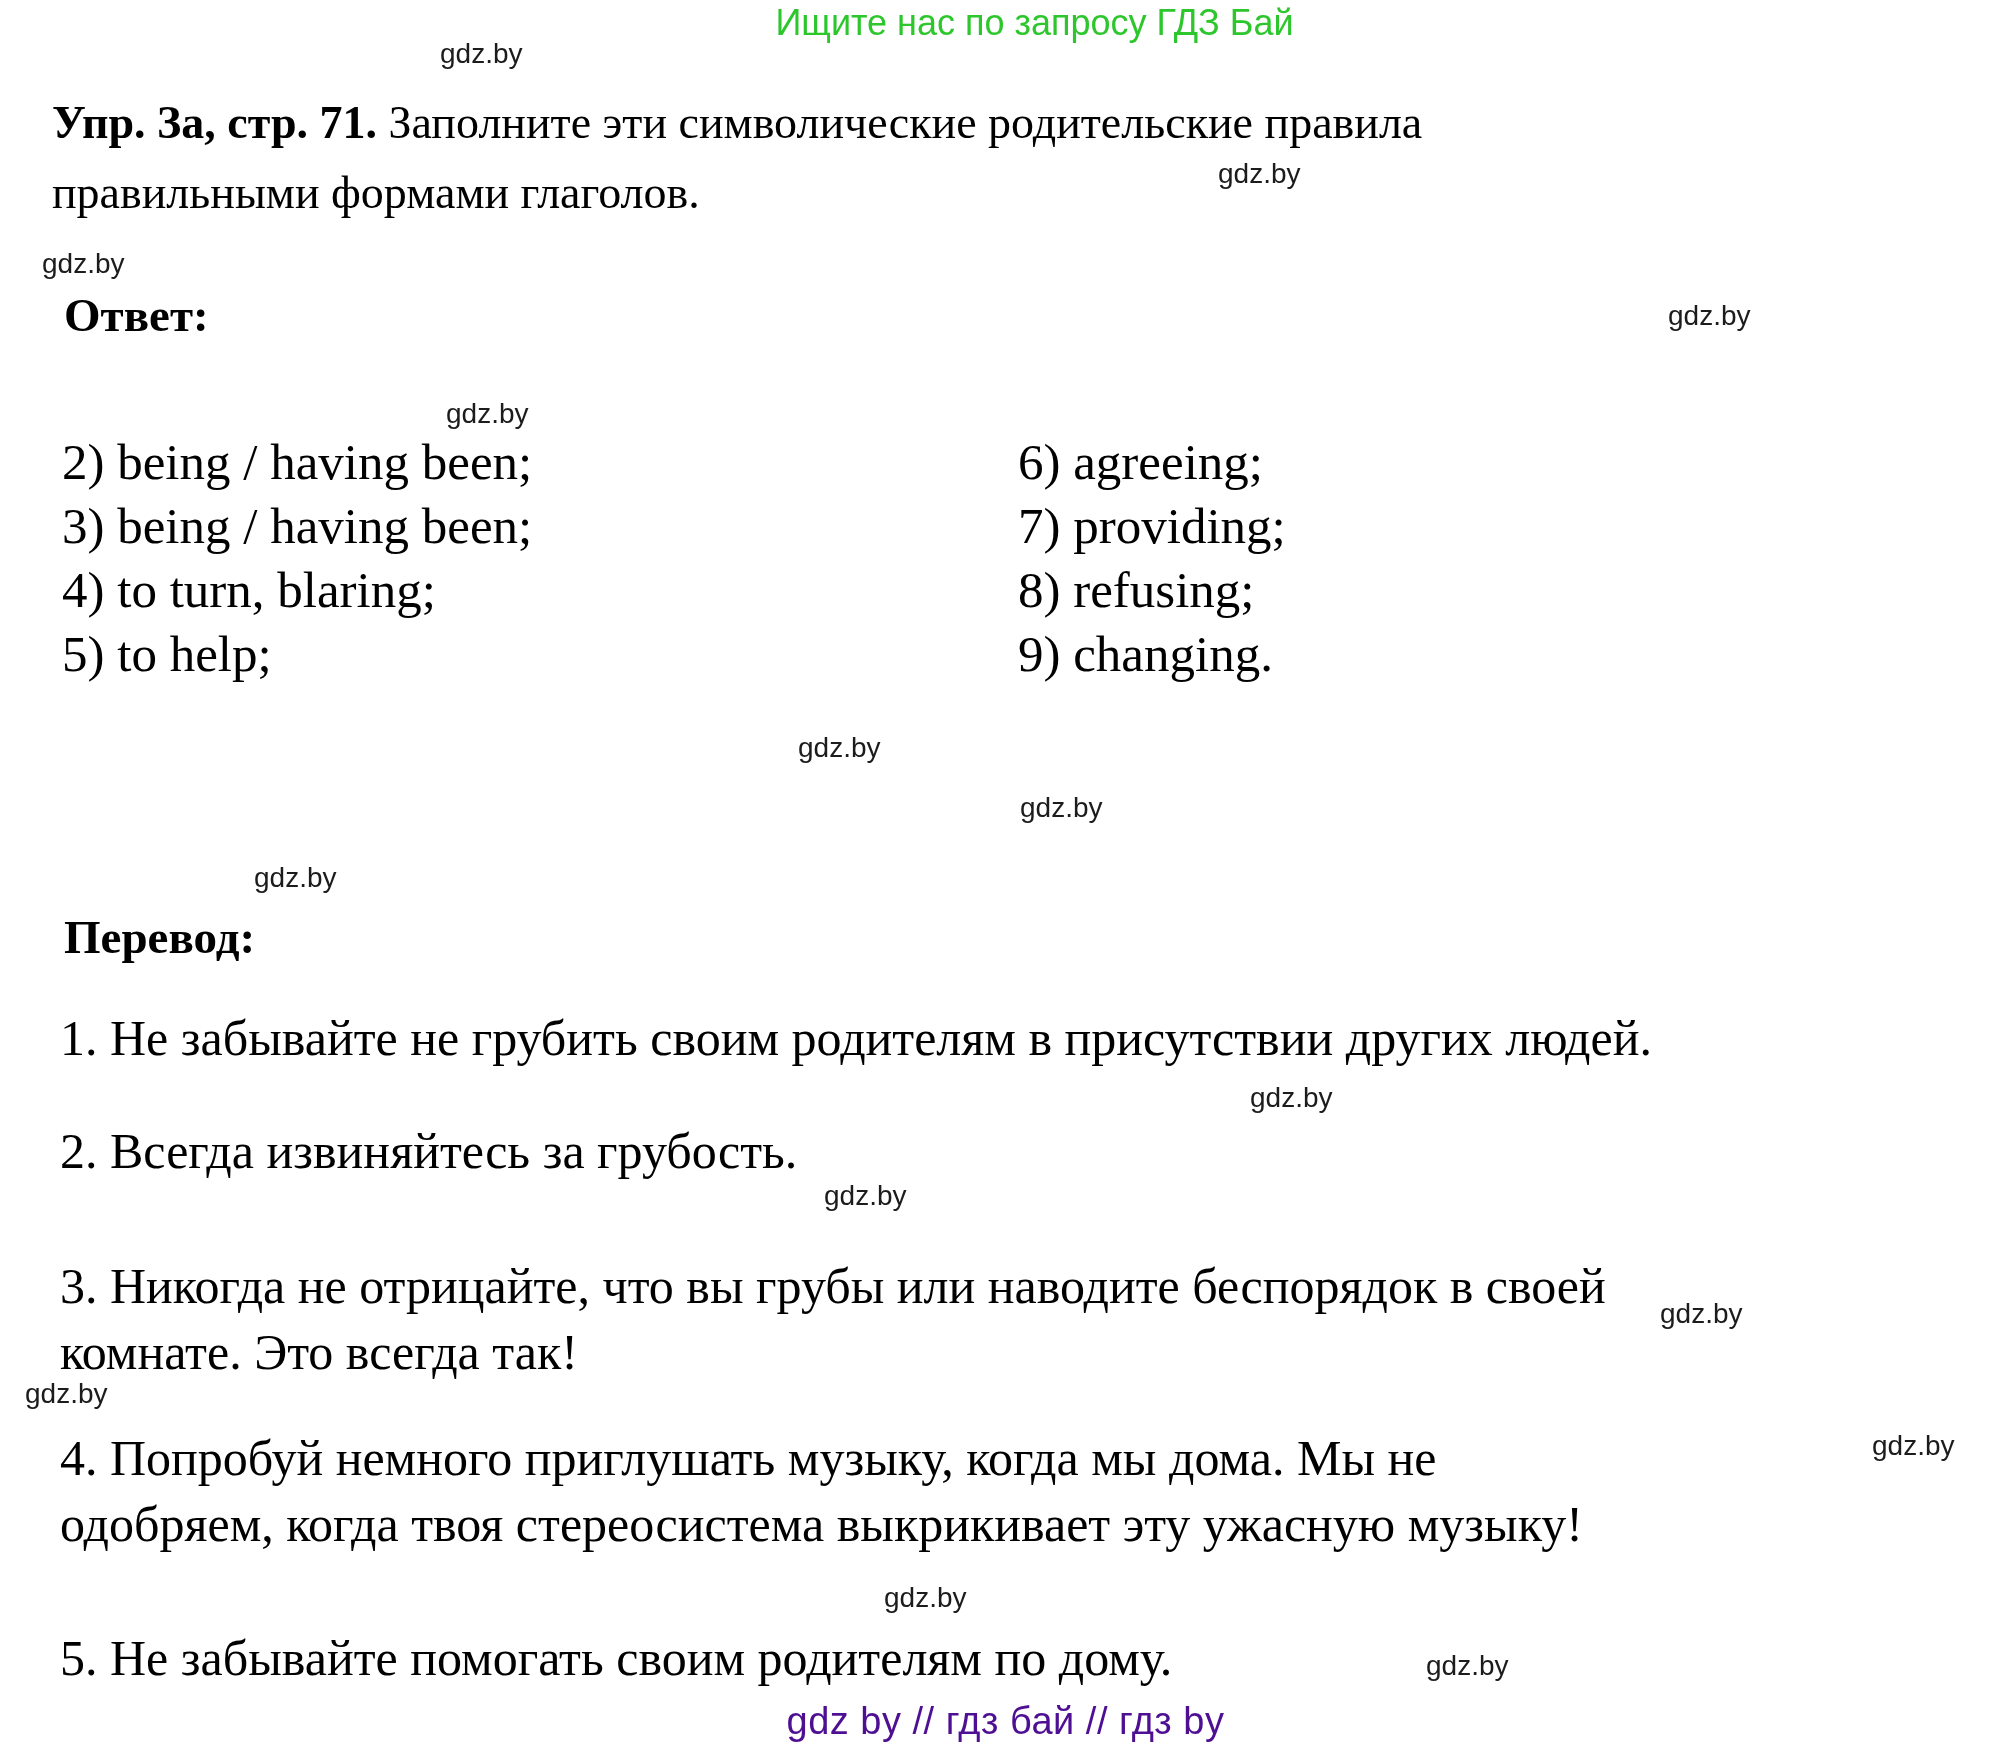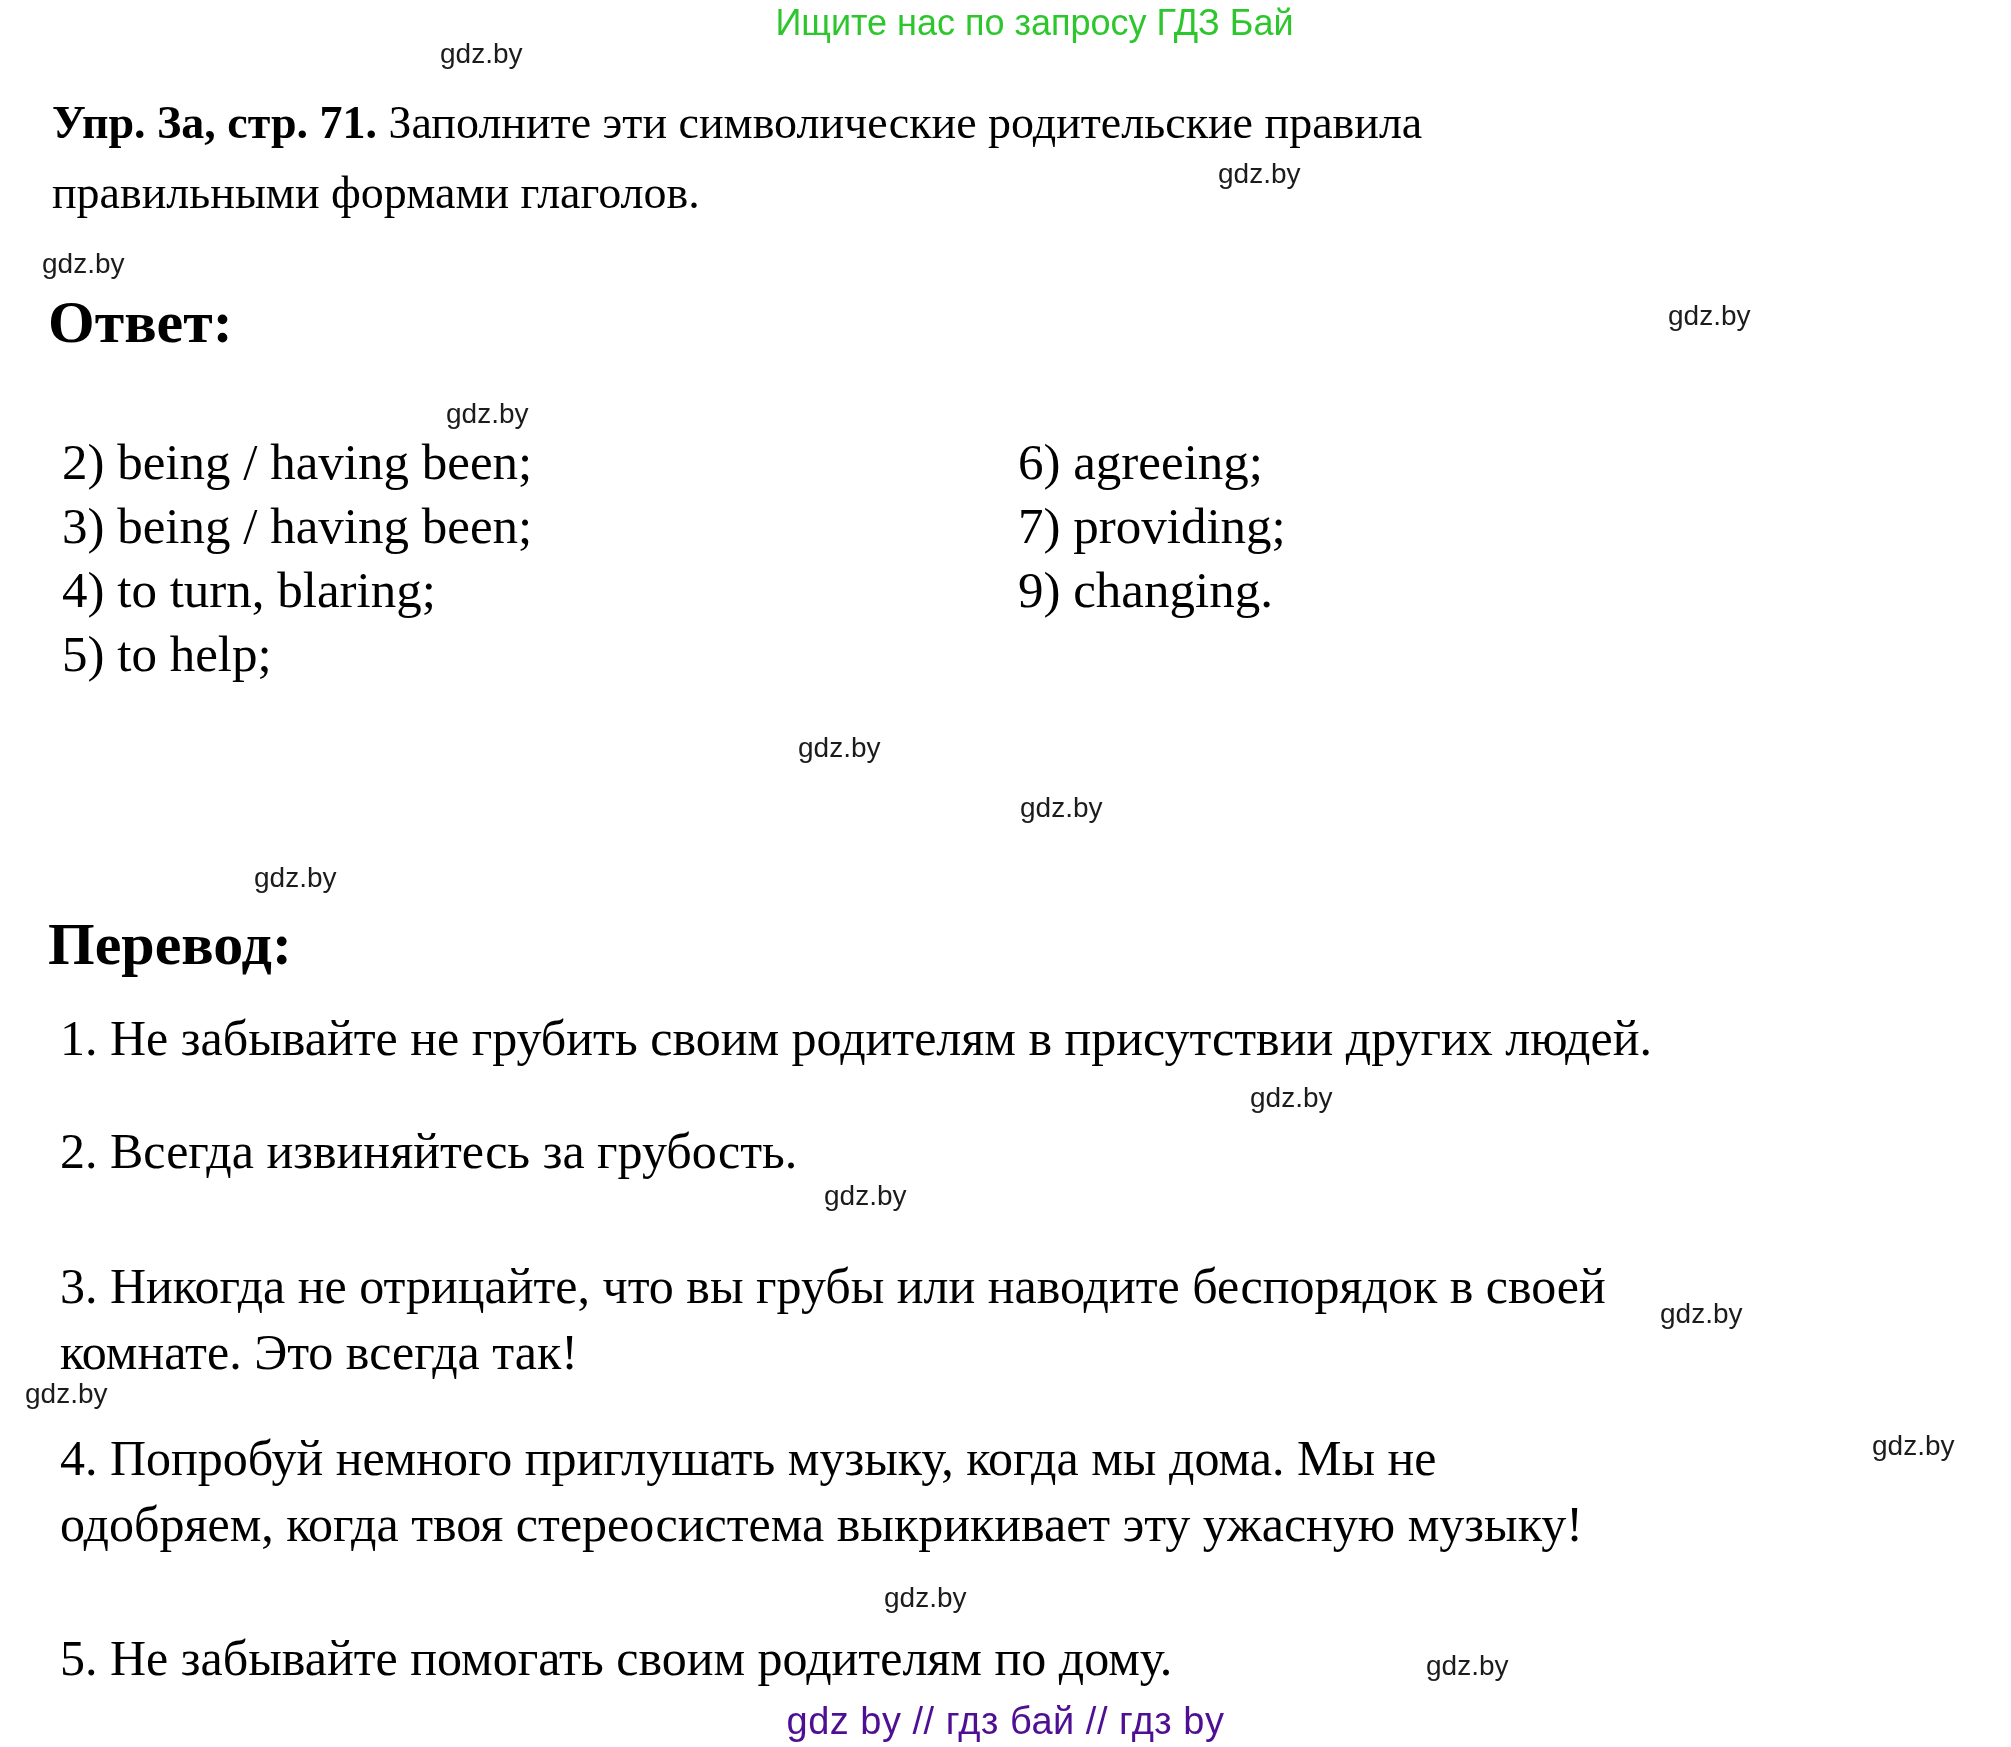--- a/index.html
+++ b/index.html
@@ -24,22 +24,22 @@
     color:#1c1c1c;
     white-space:nowrap;
   }
   .title{
     position:absolute;left:52px;top:88px;
     font-size:46px;line-height:70px;
     white-space:nowrap;
   }
   .title .bold{font-weight:bold;}
   .heading{
-    position:absolute;left:48px;
-    font-size:60px;font-weight:bold;
+    position:absolute;left:64px;
+    font-size:47px;font-weight:bold;
     white-space:nowrap;
   }
   .ans-col{
     position:absolute;top:430px;
     font-size:51px;
   }
   .ans-col .row{height:64px;line-height:64px;white-space:nowrap;}
   .col-left{left:62px;}
   .col-right{left:1018px;}
   .tr-item{
@@ -91,20 +91,21 @@
   <div class="ans-col col-left">
     <div class="row">2) being / having been;</div>
     <div class="row">3) being / having been;</div>
     <div class="row">4) to turn, blaring;</div>
     <div class="row">5) to help;</div>
   </div>
 
   <div class="ans-col col-right">
     <div class="row">6) agreeing;</div>
     <div class="row">7) providing;</div>
+    <div class="row">8) refusing;</div>
     <div class="row">9) changing.</div>
   </div>
 
   <div class="heading" style="top:910px;">Перевод:</div>
 
   <div class="tr-item" style="top:1005px;">
     <div>1. Не забывайте не грубить своим родителям в присутствии других людей.</div>
   </div>
 
   <div class="tr-item" style="top:1118px;">

